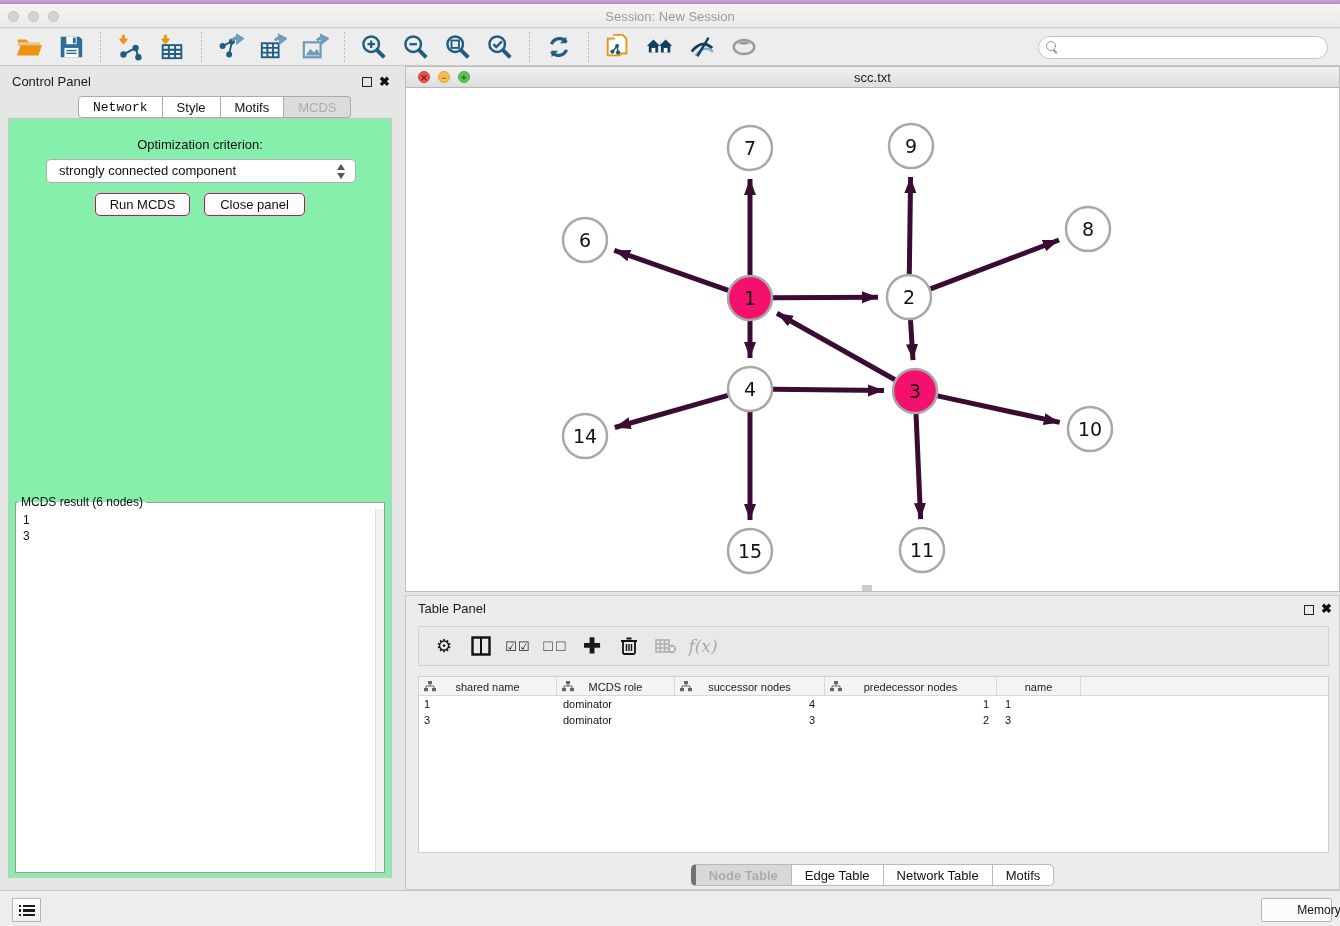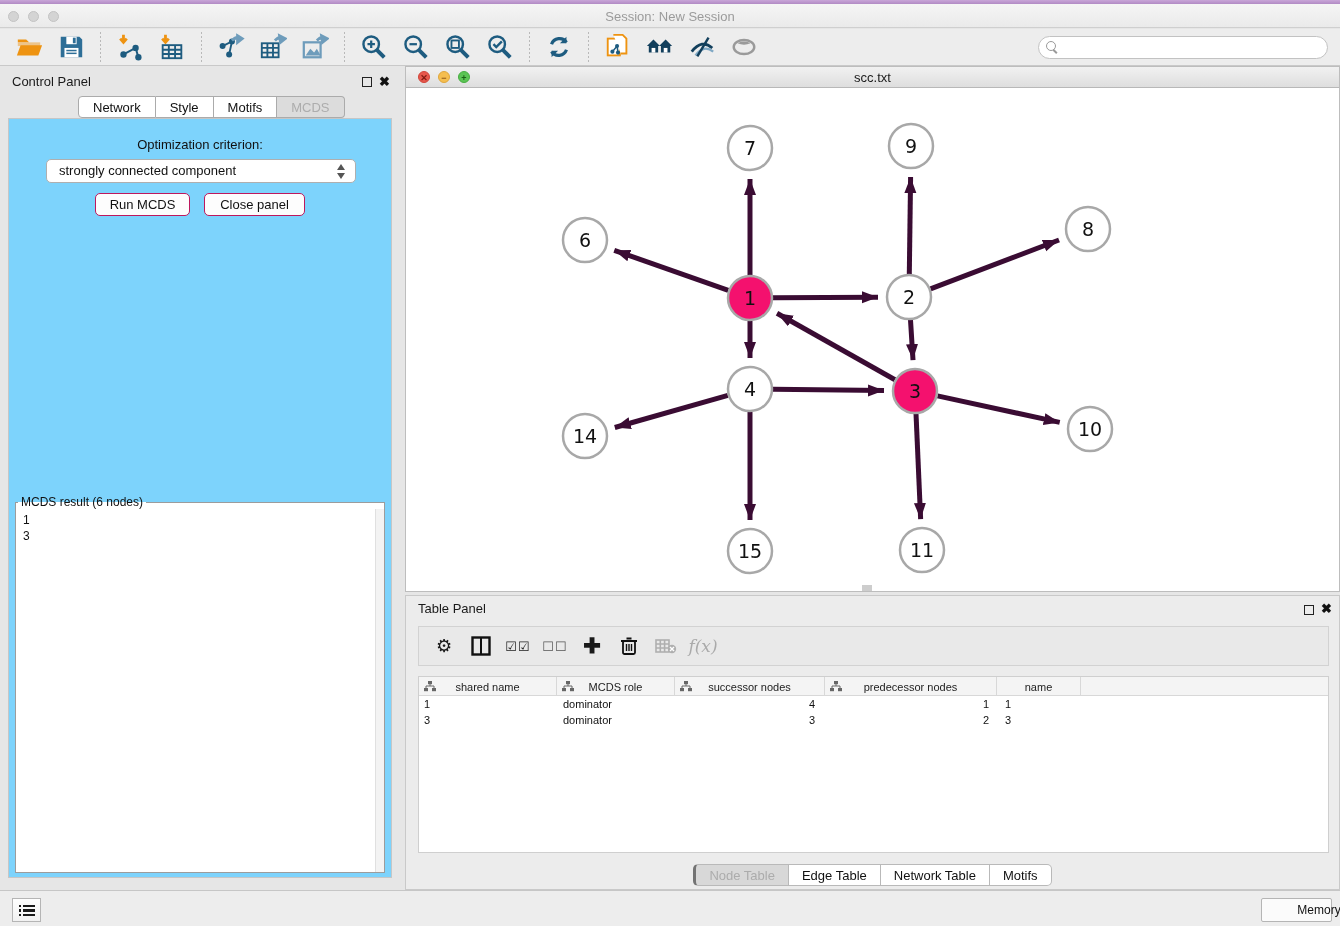--- a/index.html
+++ b/index.html
@@ -24,23 +24,23 @@
   .search-glass::after { content:""; position:absolute; left:8px; top:8px; width:5px; height:1.5px; background:#9A9A9A; transform:rotate(45deg); transform-origin:0 0; }
 
   
   .control-panel { left:0; top:66px; width:400px; height:824px; background:#E6E6E6; }
   .cp-header { position:absolute; left:0; top:4px; width:100%; height:22px; }
   .cp-title { position:absolute; left:12px; top:4px; font-size:13px; color:#1A1A1A; }
   .float-btn { position:absolute; width:10px; height:10px; border:1.5px solid #222; top:7px; }
   .close-btn { position:absolute; top:4px; font-size:13px; font-weight:bold; color:#111; }
   .cp-tabs { position:absolute; left:78px; top:30px; height:22px; display:flex; }
   .cp-tab { height:22px; padding:0 14px; font-size:13px; line-height:21px; background:#fff; color:#111; border:1px solid #ABABAB; border-left:none; }
-  .cp-tab:first-child { border-left:1px solid #ABABAB; border-radius:4px 0 0 4px; }
+  .cp-tab:first-child { border-left:1px solid #ABABAB; border-radius:4px 0 0 4px;font-family:Liberation Mono, monospace; }
   .cp-tab.active { background:#DCDCDC; color:#ADADAD; border-radius:0 4px 4px 0; }
-  .cp-content { position:absolute; left:8px; top:52px; width:384px; height:760px; background:#7dd3fc; border:1px solid #C6C6C6; }
+  .cp-content { position:absolute; left:8px; top:52px; width:384px; height:760px; background:#86efac; border:1px solid #C6C6C6; }
   .opt-label { position:absolute; left:0; top:18px; width:100%; text-align:center; font-size:13px; color:#111; }
   .criterion { position:absolute; left:37px; top:40px; width:310px; height:24px; background:#fff; border:1px solid #AFAFAF; border-radius:5px; font-size:13px; line-height:22px; padding-left:12px; color:#111; }
   .stepper { position:absolute; right:8px; top:4px; width:11px; height:15px; }
   .stepper::before { content:""; position:absolute; left:1px; top:0; border-left:4.5px solid transparent; border-right:4.5px solid transparent; border-bottom:6px solid #555; }
   .stepper::after { content:""; position:absolute; left:1px; bottom:0; border-left:4.5px solid transparent; border-right:4.5px solid transparent; border-top:6px solid #555; }
   .cp-btn { position:absolute; top:74px; height:23px; background:#FDFDFD; border:1px solid #be185d; border-radius:5px; font-size:13px; color:#111; text-align:center; line-height:21px; }
   .mcds-fieldset { position:absolute; left:6px; top:376px; width:370px; height:378px; background:#fff; border:1px solid #9C9C9C; }
   .mcds-legend { font-size:12px; color:#111; padding:0 3px; margin-left:2px; }
   .mcds-list { padding:3px 0 0 7px; font-size:12px; line-height:16px; color:#111; }
   .mcds-scroll { position:absolute; right:0; top:0; width:9px; height:100%; background:#F3F3F3; border-left:1px solid #E0E0E0; }
@@ -69,21 +69,21 @@
   .tp-hcell .hic { position:absolute; left:5px; top:4px; }
   .tp-row { display:flex; height:16px; font-size:11px; color:#111; }
   .tp-cell { height:16px; line-height:16px; overflow:hidden; white-space:nowrap; }
   .c0 { width:138px; padding-left:5px; }
   .c1 { width:118px; padding-left:6px; }
   .c2 { width:150px; text-align:right; padding-right:10px; }
   .c3 { width:172px; text-align:right; padding-right:8px; }
   .c4 { width:84px; padding-left:8px; }
   .tp-tabs { position:absolute; left:0; top:268px; width:100%; display:flex; justify-content:center; }
   .tp-tab { height:22px; padding:0 13px; font-size:13px; line-height:21px; background:#fff; color:#111; border:1px solid #B9B9B9; border-left:none; }
-  .tp-tab:first-child { border-left:3px solid #737373; border-radius:5px 0 0 5px; }
+  .tp-tab:first-child { border-left:5px solid #737373; border-radius:5px 0 0 5px;font-weight:bold; }
   .tp-tab:last-child { border-radius:0 5px 5px 0; }
   .tp-tab.active { background:#D8D8D8; color:#ACACAC; }
 
   
   .statusbar { left:0; top:890px; width:1340px; height:36px; background:#EDEDED; border-top:1px solid #C6C6C6; }
   .list-btn { position:absolute; left:12px; top:7px; width:29px; height:24px; background:linear-gradient(#FEFEFE,#F1F1F1); border:1px solid #B5B5B5; }
   .list-glyph { position:absolute; left:6px; top:6px; width:16px; height:11px; }
   .list-glyph i { position:absolute; left:4px; width:12px; height:2.2px; background:#1A1A1A; }
   .list-glyph i::before { content:""; position:absolute; left:-4px; top:0; width:2.2px; height:2.2px; background:#1A1A1A; }
   .memory-btn { position:absolute; right:8px; top:7px; width:71px; height:24px; background:#FBFBFB; border:1px solid #B5B5B5; border-radius:2px; display:flex; align-items:center; justify-content:center; gap:5px; font-size:12px; color:#111;padding-left:40px; }

